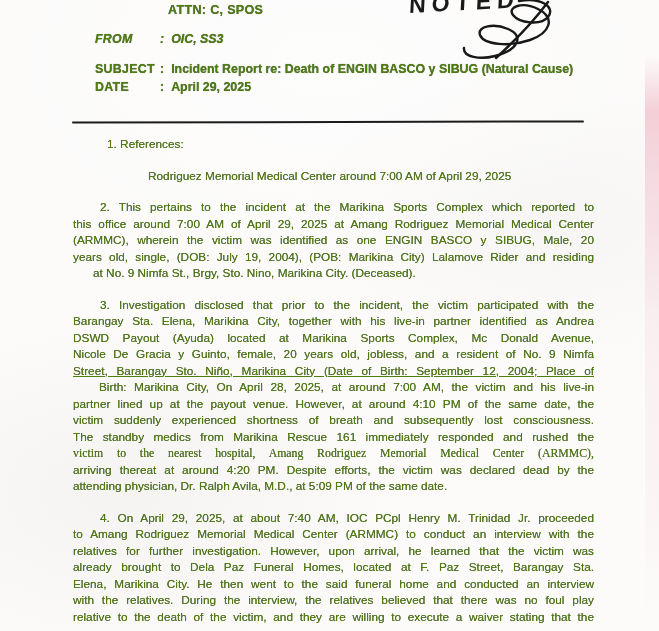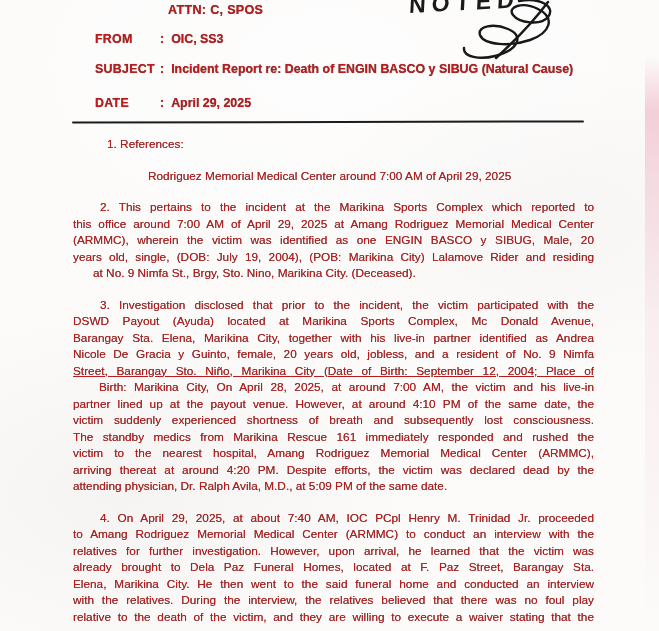--- a/index.html
+++ b/index.html
@@ -2,21 +2,21 @@
 <html><head>
 <meta charset="utf-8">
 <style>
   html,body { margin:0; padding:0; }
   .screen {
     position: relative;
     width: 659px; height: 631px;
     background: #fcfbfa;
     overflow: hidden;
     font-family: "Liberation Sans", sans-serif;
-    color: #b91c1c;
+    color: #4d7c0f;
   }
   
   .scan-overlay {
     position:absolute; inset:0; pointer-events:none;
     background:
       radial-gradient(420px 260px at 18% 78%, rgba(120,110,105,0.05), rgba(0,0,0,0) 70%),
       radial-gradient(380px 220px at 85% 35%, rgba(130,120,115,0.04), rgba(0,0,0,0) 70%),
       radial-gradient(500px 300px at 50% 10%, rgba(255,255,255,0.5), rgba(0,0,0,0) 75%);
   }
   
@@ -37,23 +37,23 @@
     text-shadow: 0 0 0.7px rgba(35,35,35,0.75);
   }
   .hdr-row {
     position:absolute; left:95px; width:500px;
     font-size:12.4px; font-weight:bold;
     text-shadow: 0 0 0.7px rgba(35,35,35,0.75);
     white-space:nowrap;
   }
   .hdr-row .lbl { display:inline-block; width:65px; letter-spacing:0.3px; }
   .hdr-row .sep { display:inline-block; margin-right:7px; }
-  .row-from    { top:32px; }
+  .row-from    { top:32px;font-style:italic; }
   .row-subject { top:62px; }
-  .row-date    { top:96px; }
+  .row-date    { top:80px; }
   .divider {
     position:absolute; left:72px; top:121px; width:512px; height:2.4px;
     background:#1c1c1c; border-radius:2px; transform: rotate(-0.12deg);
   }
   .body-text {
     position:absolute; left:73px; top:136px; width:521px;
     font-size:11.8px; line-height:16.5px;
     text-shadow: 0 0 0.65px rgba(45,45,45,0.72);
   }
   .para + .para { margin-top:15px; }
@@ -108,29 +108,29 @@
       </div>
       <div class="para">
         <div class="line" style="padding-left: 27px;">2. This pertains to the incident at the Marikina Sports Complex which reported to</div>
         <div class="line" style="padding-left: 0px;">this office around 7:00 AM of April 29, 2025 at Amang Rodriguez Memorial Medical Center</div>
         <div class="line" style="padding-left: 0px;">(ARMMC), wherein the victim was identified as one ENGIN BASCO y SIBUG, Male, 20</div>
         <div class="line" style="padding-left: 0px;">years old, single, (DOB: July 19, 2004), (POB: Marikina City) Lalamove Rider and residing</div>
         <div class="line endleft" style="padding-left: 0px; margin-left: 20px;">at No. 9 Nimfa St., Brgy, Sto. Nino, Marikina City. (Deceased).</div>
       </div>
       <div class="para">
         <div class="line" style="padding-left: 27px;">3. Investigation disclosed that prior to the incident, the victim participated with the</div>
+        <div class="line" style="padding-left: 0px;">Barangay Sta. Elena, Marikina City, together with his live-in partner identified as Andrea</div>
         <div class="line" style="padding-left: 0px;">DSWD Payout (Ayuda) located at Marikina Sports Complex, Mc Donald Avenue,</div>
-        <div class="line" style="padding-left: 0px;">Barangay Sta. Elena, Marikina City, together with his live-in partner identified as Andrea</div>
         <div class="line" style="padding-left: 0px;">Nicole De Gracia y Guinto, female, 20 years old, jobless, and a resident of No. 9 Nimfa</div>
         <div class="line" style="padding-left: 0px; text-decoration: underline;">Street, Barangay Sto. Niño, Marikina City (Date of Birth: September 12, 2004; Place of</div>
         <div class="line" style="padding-left: 0px; margin-left: 26px;">Birth: Marikina City, On April 28, 2025, at around 7:00 AM, the victim and his live-in</div>
         <div class="line" style="padding-left: 0px;">partner lined up at the payout venue. However, at around 4:10 PM of the same date, the</div>
         <div class="line" style="padding-left: 0px;">victim suddenly experienced shortness of breath and subsequently lost consciousness.</div>
         <div class="line" style="padding-left: 0px;">The standby medics from Marikina Rescue 161 immediately responded and rushed the</div>
-        <div class="line" style="padding-left: 0px;">victim to the nearest hospital, Amang Rodriguez Memorial Medical Center (ARMMC),</div>
+        <div class="line" style="padding-left: 0px; font-family: Liberation Serif, serif;">victim to the nearest hospital, Amang Rodriguez Memorial Medical Center (ARMMC),</div>
         <div class="line" style="padding-left: 0px;">arriving thereat at around 4:20 PM. Despite efforts, the victim was declared dead by the</div>
         <div class="line endleft" style="padding-left: 0px;">attending physician, Dr. Ralph Avila, M.D., at 5:09 PM of the same date.</div>
       </div>
       <div class="para">
         <div class="line" style="padding-left: 27px;">4. On April 29, 2025, at about 7:40 AM, IOC PCpl Henry M. Trinidad Jr. proceeded</div>
         <div class="line" style="padding-left: 0px;">to Amang Rodriguez Memorial Medical Center (ARMMC) to conduct an interview with the</div>
         <div class="line" style="padding-left: 0px;">relatives for further investigation. However, upon arrival, he learned that the victim was</div>
         <div class="line" style="padding-left: 0px;">already brought to Dela Paz Funeral Homes, located at F. Paz Street, Barangay Sta.</div>
         <div class="line" style="padding-left: 0px;">Elena, Marikina City. He then went to the said funeral home and conducted an interview</div>
         <div class="line" style="padding-left: 0px;">with the relatives. During the interview, the relatives believed that there was no foul play</div>

